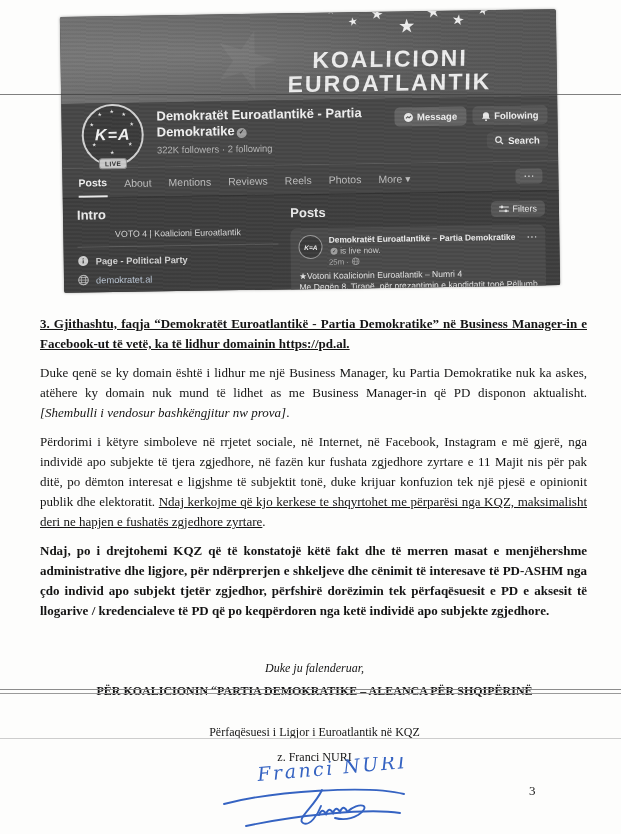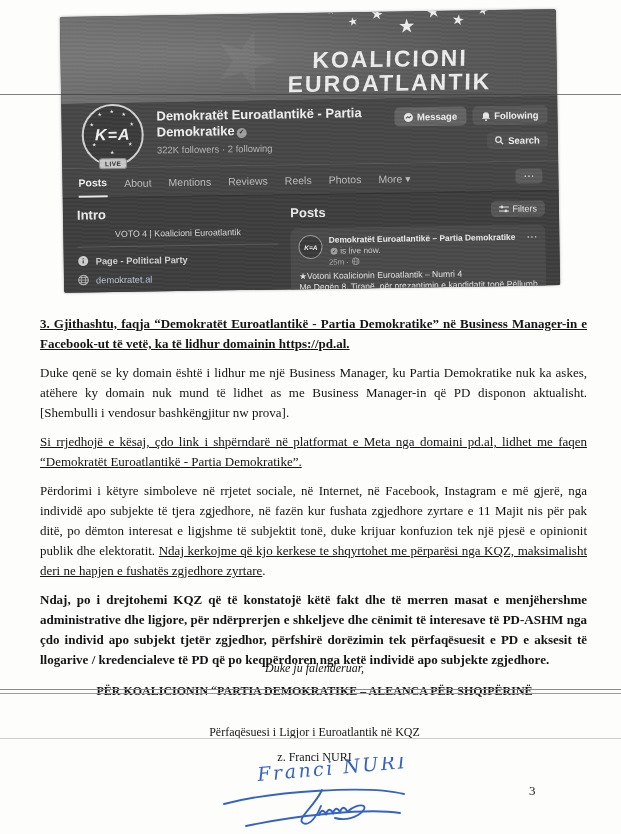--- a/index.html
+++ b/index.html
@@ -126,21 +126,21 @@
   .scanline.l2b{top:693px;background:#9a9a9a;}
   .scanline.l3{top:738px;background:#cdcdcd;}
   
   .doc{
     position:absolute;left:40px;top:314px;width:547px;
     font-size:13px;line-height:20px;text-align:justify;
   }
   .doc p{margin:0 0 9px;}
   .h3{font-weight:bold;}
   .u{text-decoration:underline;}
-  .i{}
+  .i{font-style:italic;}
   .closing{position:absolute;left:4px;width:621px;text-align:center;font-size:12px;line-height:20px;}
   .closing.thanks{top:658px;font-style:italic;}
   .closing.coalition{top:681px;font-weight:bold;}
   .closing.representative{top:722px;}
   .closing.signatory{top:747px;font-weight:normal;}
   .page-number{position:absolute;left:529px;top:783px;font-size:13px;}
   .signature-svg{position:absolute;left:218px;top:757px;z-index:4;}
 </style>
 </head>
 <body>
@@ -288,21 +288,20 @@
 </div>
 
 <div class="scanline l1"></div>
 <div class="scanline l2a"></div>
 <div class="scanline l2b"></div>
 <div class="scanline l3"></div>
 
 <div class="doc">
   <p class="h3 u">3. Gjithashtu, faqja “Demokratët Euroatlantikë - Partia Demokratike” në Business Manager-in e Facebook-ut të vetë, ka të lidhur domainin https://pd.al.</p>
   <p><span>Duke qenë se ky domain është i lidhur me një Business Manager, ku Partia Demokratike nuk ka askes, atëhere ky domain nuk mund të lidhet as me Business Manager-in që PD disponon aktualisht. </span><span class="i">[Shembulli i vendosur bashkëngjitur nw prova]</span><span>.</span></p>
-  <p class="u">Si rrjedhojë e kësaj, çdo link i shpërndarë në platformat e Meta nga domaini pd.al, lidhet me faqen “Demokratët Euroatlantikë - Partia Demokratike”.</p>
   <p><span>Përdorimi i këtyre simboleve në rrjetet sociale, në Internet, në Facebook, Instagram e më gjerë, nga individë apo subjekte të tjera zgjedhore, në fazën kur fushata zgjedhore zyrtare e 11 Majit nis për pak ditë, po dëmton interesat e ligjshme të subjektit tonë, duke krijuar konfuzion tek një pjesë e opinionit publik dhe elektoratit. </span><span class="u">Ndaj kerkojme që kjo kerkese te shqyrtohet me përparësi nga KQZ, maksimalisht deri ne hapjen e fushatës zgjedhore zyrtare</span><span>.</span></p>
   <p class="h3">Ndaj, po i drejtohemi KQZ që të konstatojë këtë fakt dhe të merren masat e menjëhershme administrative dhe ligjore, për ndërprerjen e shkeljeve dhe cënimit të interesave të PD-ASHM nga çdo individ apo subjekt tjetër zgjedhor, përfshirë dorëzimin tek përfaqësuesit e PD e aksesit të llogarive / kredencialeve të PD që po keqpërdoren nga ketë individë apo subjekte zgjedhore.</p>
 </div>
 
 <div class="closing thanks">Duke ju falenderuar,</div>
 <div class="closing coalition">
   <div>PËR KOALICIONIN “PARTIA DEMOKRATIKE – ALEANCA PËR SHQIPËRINË</div>
 </div>
 <div class="closing representative">Përfaqësuesi i Ligjor i Euroatlantik në KQZ</div>
 <div class="closing signatory">z. Franci NURI</div>

